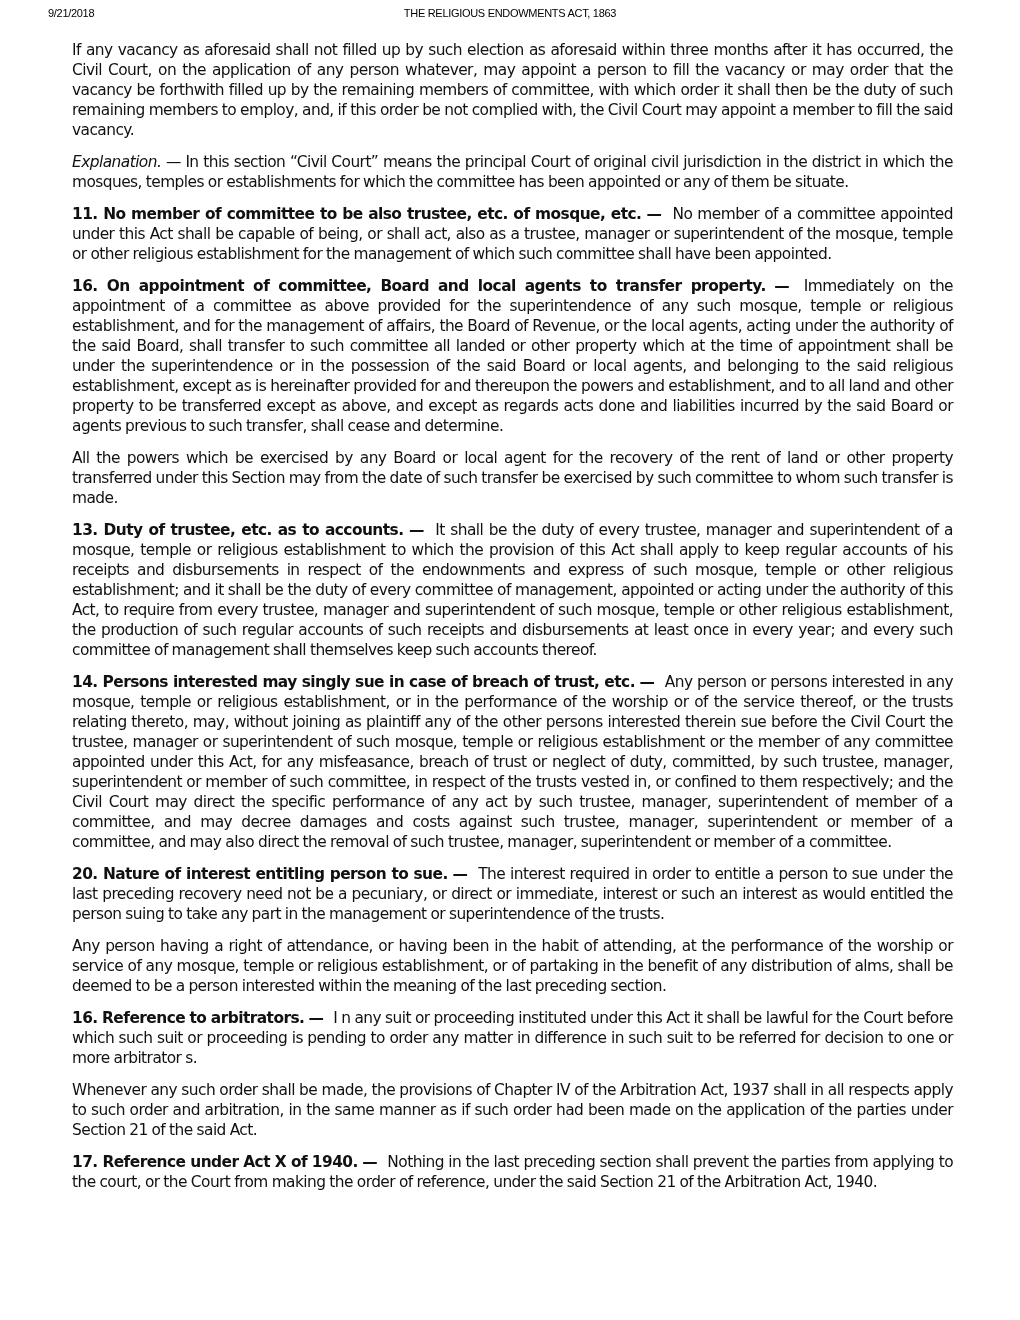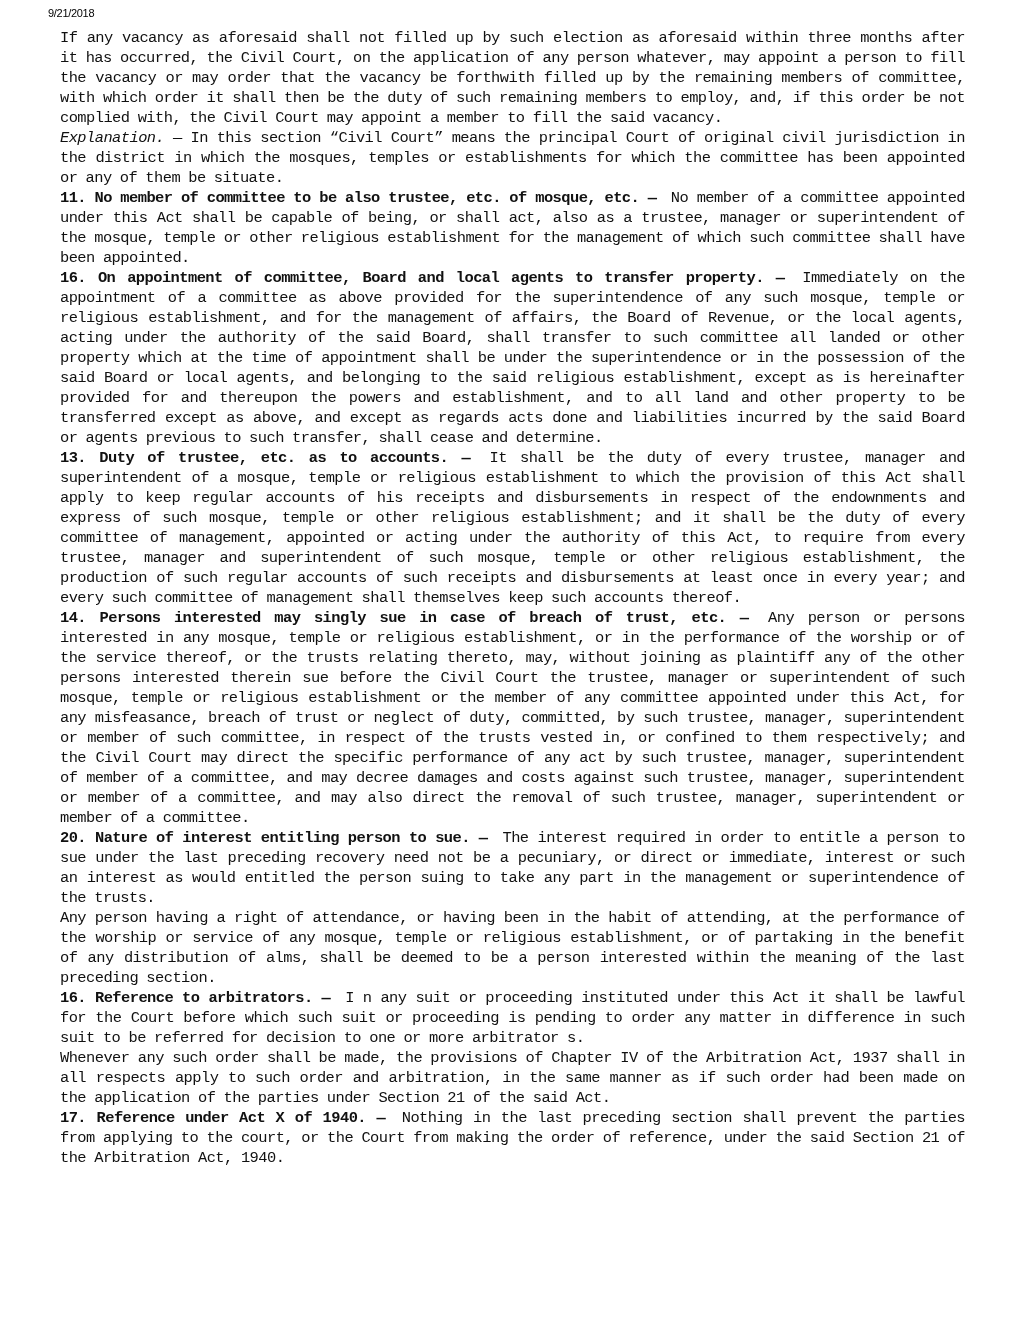--- a/index.html
+++ b/index.html
@@ -45,40 +45,40 @@
       width: 905px;
       font-family: "DejaVu Sans", sans-serif;
       font-size: 15.4px;
       line-height: 20px;
       letter-spacing: -0.55px;
       word-spacing: -0.5px;
       text-align: justify;
       color: #111;
     }
     .content p {
-      margin: 0;
+      margin: 12px;
       padding: 0;
-      font-family: Liberation Mono, monospace;
     }
     .sec-head {
       font-weight: bold;
     }
     .dash {
       font-weight: bold;
       margin-right: 6px;
     }
     em {
       font-style: italic;
     }
   </style>
 </head>
 <body>
 
 <div class="print-header">
   <span class="date">9/21/2018</span>
+  <span class="title">THE RELIGIOUS ENDOWMENTS ACT, 1863</span>
 </div>
 
 <div class="content">
   <p>If any vacancy as aforesaid shall not filled up by such election as aforesaid within three months after it has occurred, the Civil Court, on the application of any person whatever, may appoint a person to fill the vacancy or may order that the vacancy be forthwith filled up by the remaining members of committee, with which order it shall then be the duty of such remaining members to employ, and, if this order be not complied with, the Civil Court may appoint a member to fill the said vacancy.</p>
 
   <p>
     <em>Explanation.</em>
     <span>—</span>
     <span>In this section “Civil Court” means the principal Court of original civil jurisdiction in the district in which the mosques, temples or establishments for which the committee has been appointed or any of them be situate.</span>
   </p>
@@ -87,20 +87,21 @@
     <span class="sec-head">11. No member of committee to be also trustee, etc. of mosque, etc.</span>
     <span class="dash">—</span>
     <span>No member of a committee appointed under this Act shall be capable of being, or shall act, also as a trustee, manager or superintendent of the mosque, temple or other religious establishment for the management of which such committee shall have been appointed.</span>
   </p>
 
   <p>
     <span class="sec-head">16. On appointment of committee, Board and local agents to transfer property.</span>
     <span class="dash">—</span>
     <span>Immediately on the appointment of a committee as above provided for the superintendence of any such mosque, temple or religious establishment, and for the management of affairs, the Board of Revenue, or the local agents, acting under the authority of the said Board, shall transfer to such committee all landed or other property which at the time of appointment shall be under the superintendence or in the possession of the said Board or local agents, and belonging to the said religious establishment, except as is hereinafter provided for and thereupon the powers and establishment, and to all land and other property to be transferred except as above, and except as regards acts done and liabilities incurred by the said Board or agents previous to such transfer, shall cease and determine.</span>
   </p>
+  <p>All the powers which be exercised by any Board or local agent for the recovery of the rent of land or other property transferred under this Section may from the date of such transfer be exercised by such committee to whom such transfer is made.</p>
 
   <p>
     <span class="sec-head">13. Duty of trustee, etc. as to accounts.</span>
     <span class="dash">—</span>
     <span>It shall be the duty of every trustee, manager and superintendent of a mosque, temple or religious establishment to which the provision of this Act shall apply to keep regular accounts of his receipts and disbursements in respect of the endownments and express of such mosque, temple or other religious establishment; and it shall be the duty of every committee of management, appointed or acting under the authority of this Act, to require from every trustee, manager and superintendent of such mosque, temple or other religious establishment, the production of such regular accounts of such receipts and disbursements at least once in every year; and every such committee of management shall themselves keep such accounts thereof.</span>
   </p>
 
   <p>
     <span class="sec-head">14. Persons interested may singly sue in case of breach of trust, etc.</span>
     <span class="dash">—</span>

